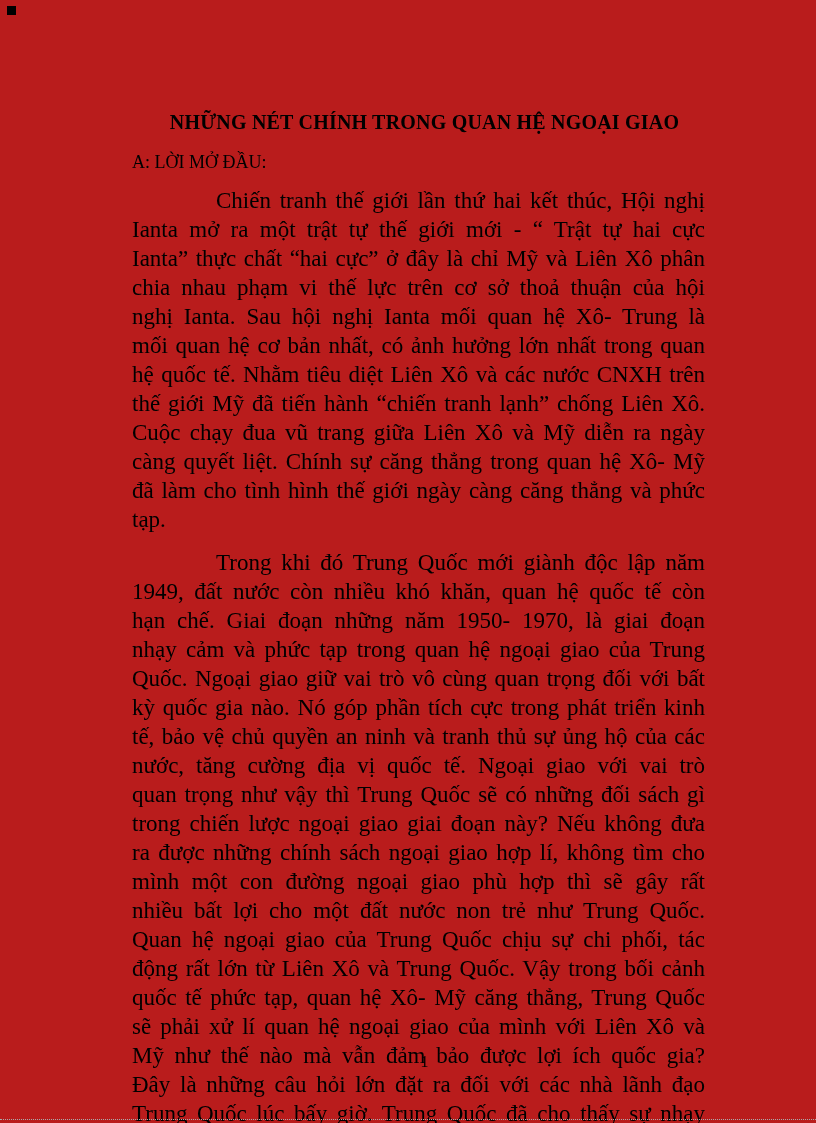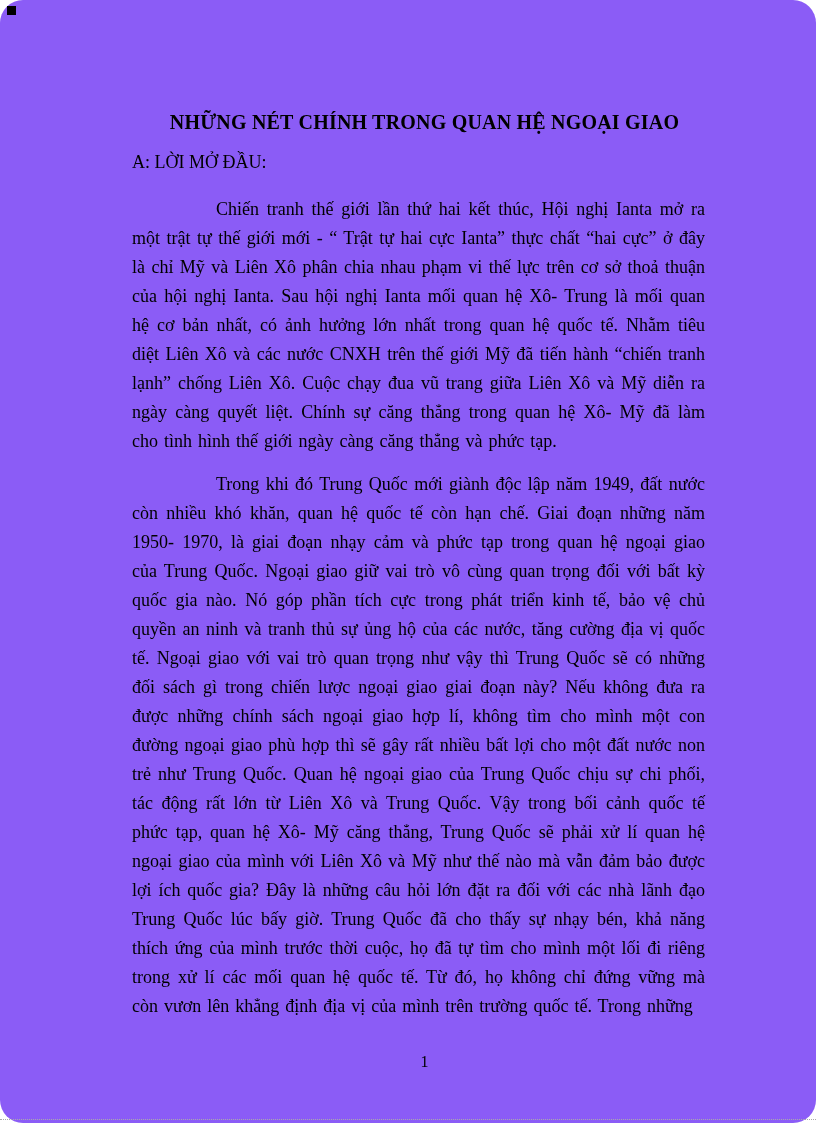--- a/index.html
+++ b/index.html
@@ -11,22 +11,21 @@
     width: 816px;
     height: 1123px;
     position: relative;
     font-family: "Liberation Serif", "DejaVu Serif", serif;
     color: #000000;
     overflow: hidden;
   }
   .page {
     position: absolute;
     inset: 0;
-    background: #8b5cf6;
-    border-radius: 23px;
+    background: #b91c1c;
   }
   .corner-mark {
     position: absolute;
     top: 6px;
     left: 7px;
     width: 9px;
     height: 9px;
     background: #000000;
   }
   .content {
@@ -40,24 +39,24 @@
     font-weight: bold;
     text-align: center;
     line-height: 33px;
     margin: 0 0 10px 0;
     letter-spacing: 0.2px;
   }
   .section-heading {
     font-size: 18px;
     font-weight: normal;
     line-height: 26px;
-    margin: 0 0 20px 0;
+    margin: 0 0 11px 0;
   }
   p.body-paragraph {
-    font-size: 18px;
+    font-size: 23px;
     line-height: 29px;
     text-align: justify;
     text-indent: 84px;
     margin: 0 12px 14px 0;
     word-spacing: 1.5px;
   }
   .page-number {
     position: absolute;
     top: 1052px;
     left: 132px;

